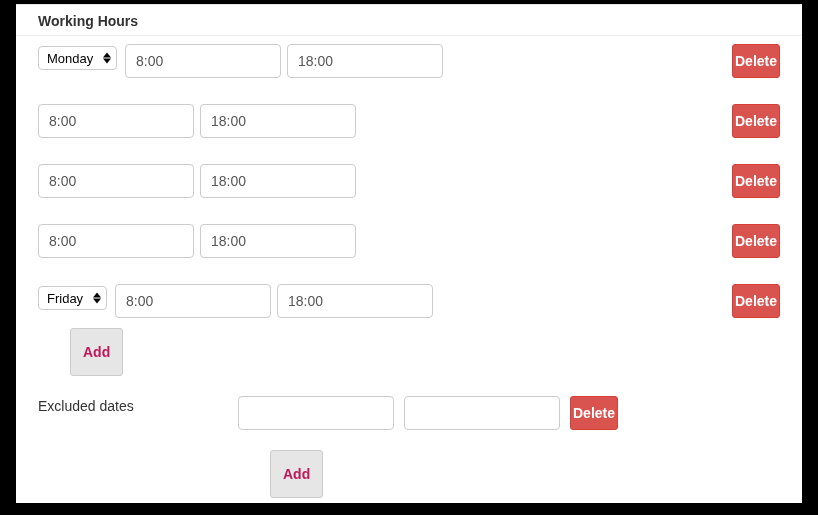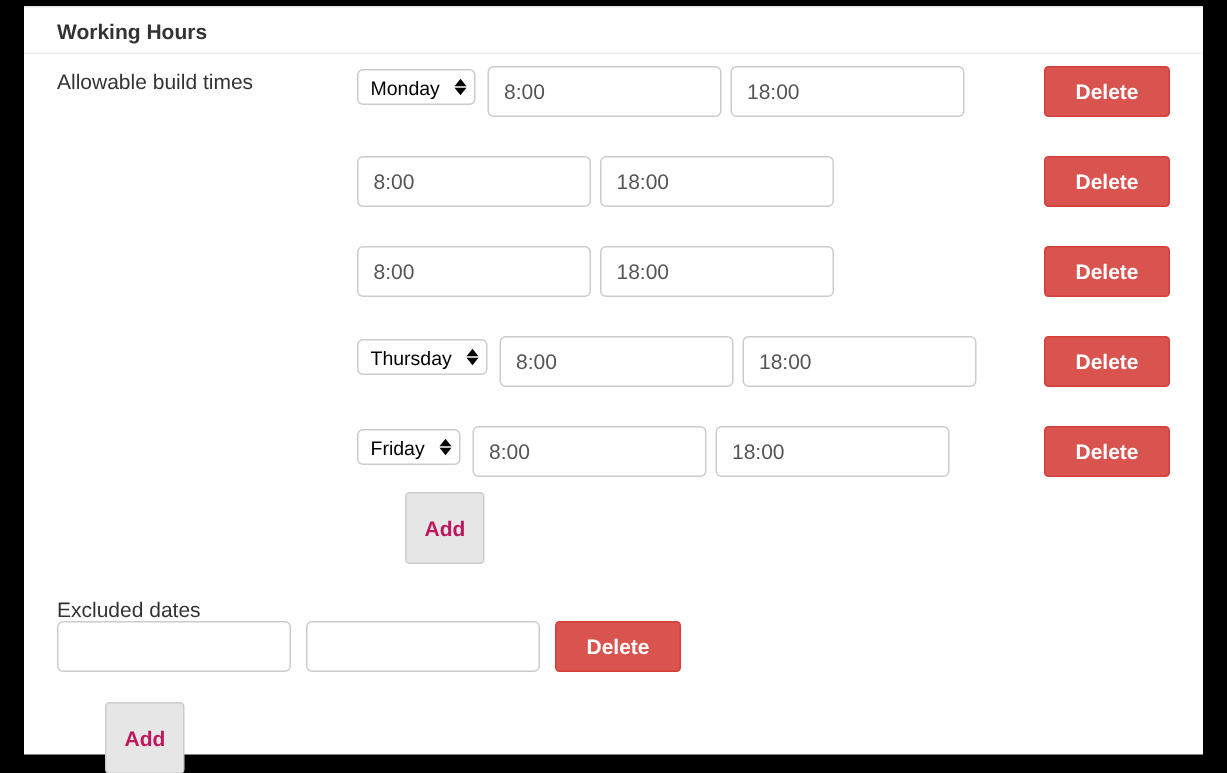--- a/index.html
+++ b/index.html
@@ -28,21 +28,21 @@
     padding: 8px 12px 6px 22px;
     border-bottom: 1px solid #eee;
   }
   .content {
     padding: 8px 22px 0 22px;
   }
   .row-group {
     display: flex;
     margin-bottom: 20px;
   }
-  .row-group.tight { margin-bottom: 26px; flex-direction: column; }
+  .row-group.tight { margin-bottom: 26px; }
   .side-label {
     width: 200px;
     padding-top: 2px;
     color: #333;
     font-size: 14px;
   }
   .controls { flex: 1; }
 
   .build-row {
     display: flex;
@@ -116,21 +116,21 @@
     font-size: 14px;
     cursor: pointer;
     border: 1px solid transparent;
     user-select: none;
   }
   .btn-danger {
     background: #d9534f;
     border-color: #d43f3a;
     color: #fff;
     font-weight: 700;
-    width: 84px;
+    width: 48px;
   }
   .btn-default {
     background: #e6e6e6;
     border-color: #ccc;
     color: #be185d;
     font-weight: 700;
     height: 48px;
     padding: 0 12px;
     margin-left: 32px;
   }
@@ -154,21 +154,20 @@
 </style>
 </head>
 <body>
 
 <div class="panel">
   <div class="section-title">Working Hours</div>
 
   <div class="content">
 
     <div class="row-group">
-      <div class="side-label">Allowable build times</div>
       <div class="controls">
 
         <div class="build-row">
           <div class="select-wrap">
             <select class="day-select">
               <option>Monday</option>
             </select>
             <span class="chev">
                 <span class="up"></span>
                 <span class="down"></span>
@@ -188,29 +187,20 @@
         </div>
 
         <div class="build-row">
           <input class="text-input time-input" value="8:00" style="">
           <input class="text-input time-input" value="18:00" style="">
           <span class="spacer-right"></span>
           <button class="btn btn-danger delete-col">Delete</button>
         </div>
 
         <div class="build-row">
-          <div class="select-wrap">
-            <select class="day-select">
-              <option>Thursday</option>
-            </select>
-            <span class="chev">
-                <span class="up"></span>
-                <span class="down"></span>
-              </span>
-          </div>
           <input class="text-input time-input" value="8:00" style="">
           <input class="text-input time-input" value="18:00" style="">
           <span class="spacer-right"></span>
           <button class="btn btn-danger delete-col">Delete</button>
         </div>
 
         <div class="build-row">
           <div class="select-wrap">
             <select class="day-select">
               <option>Friday</option>

